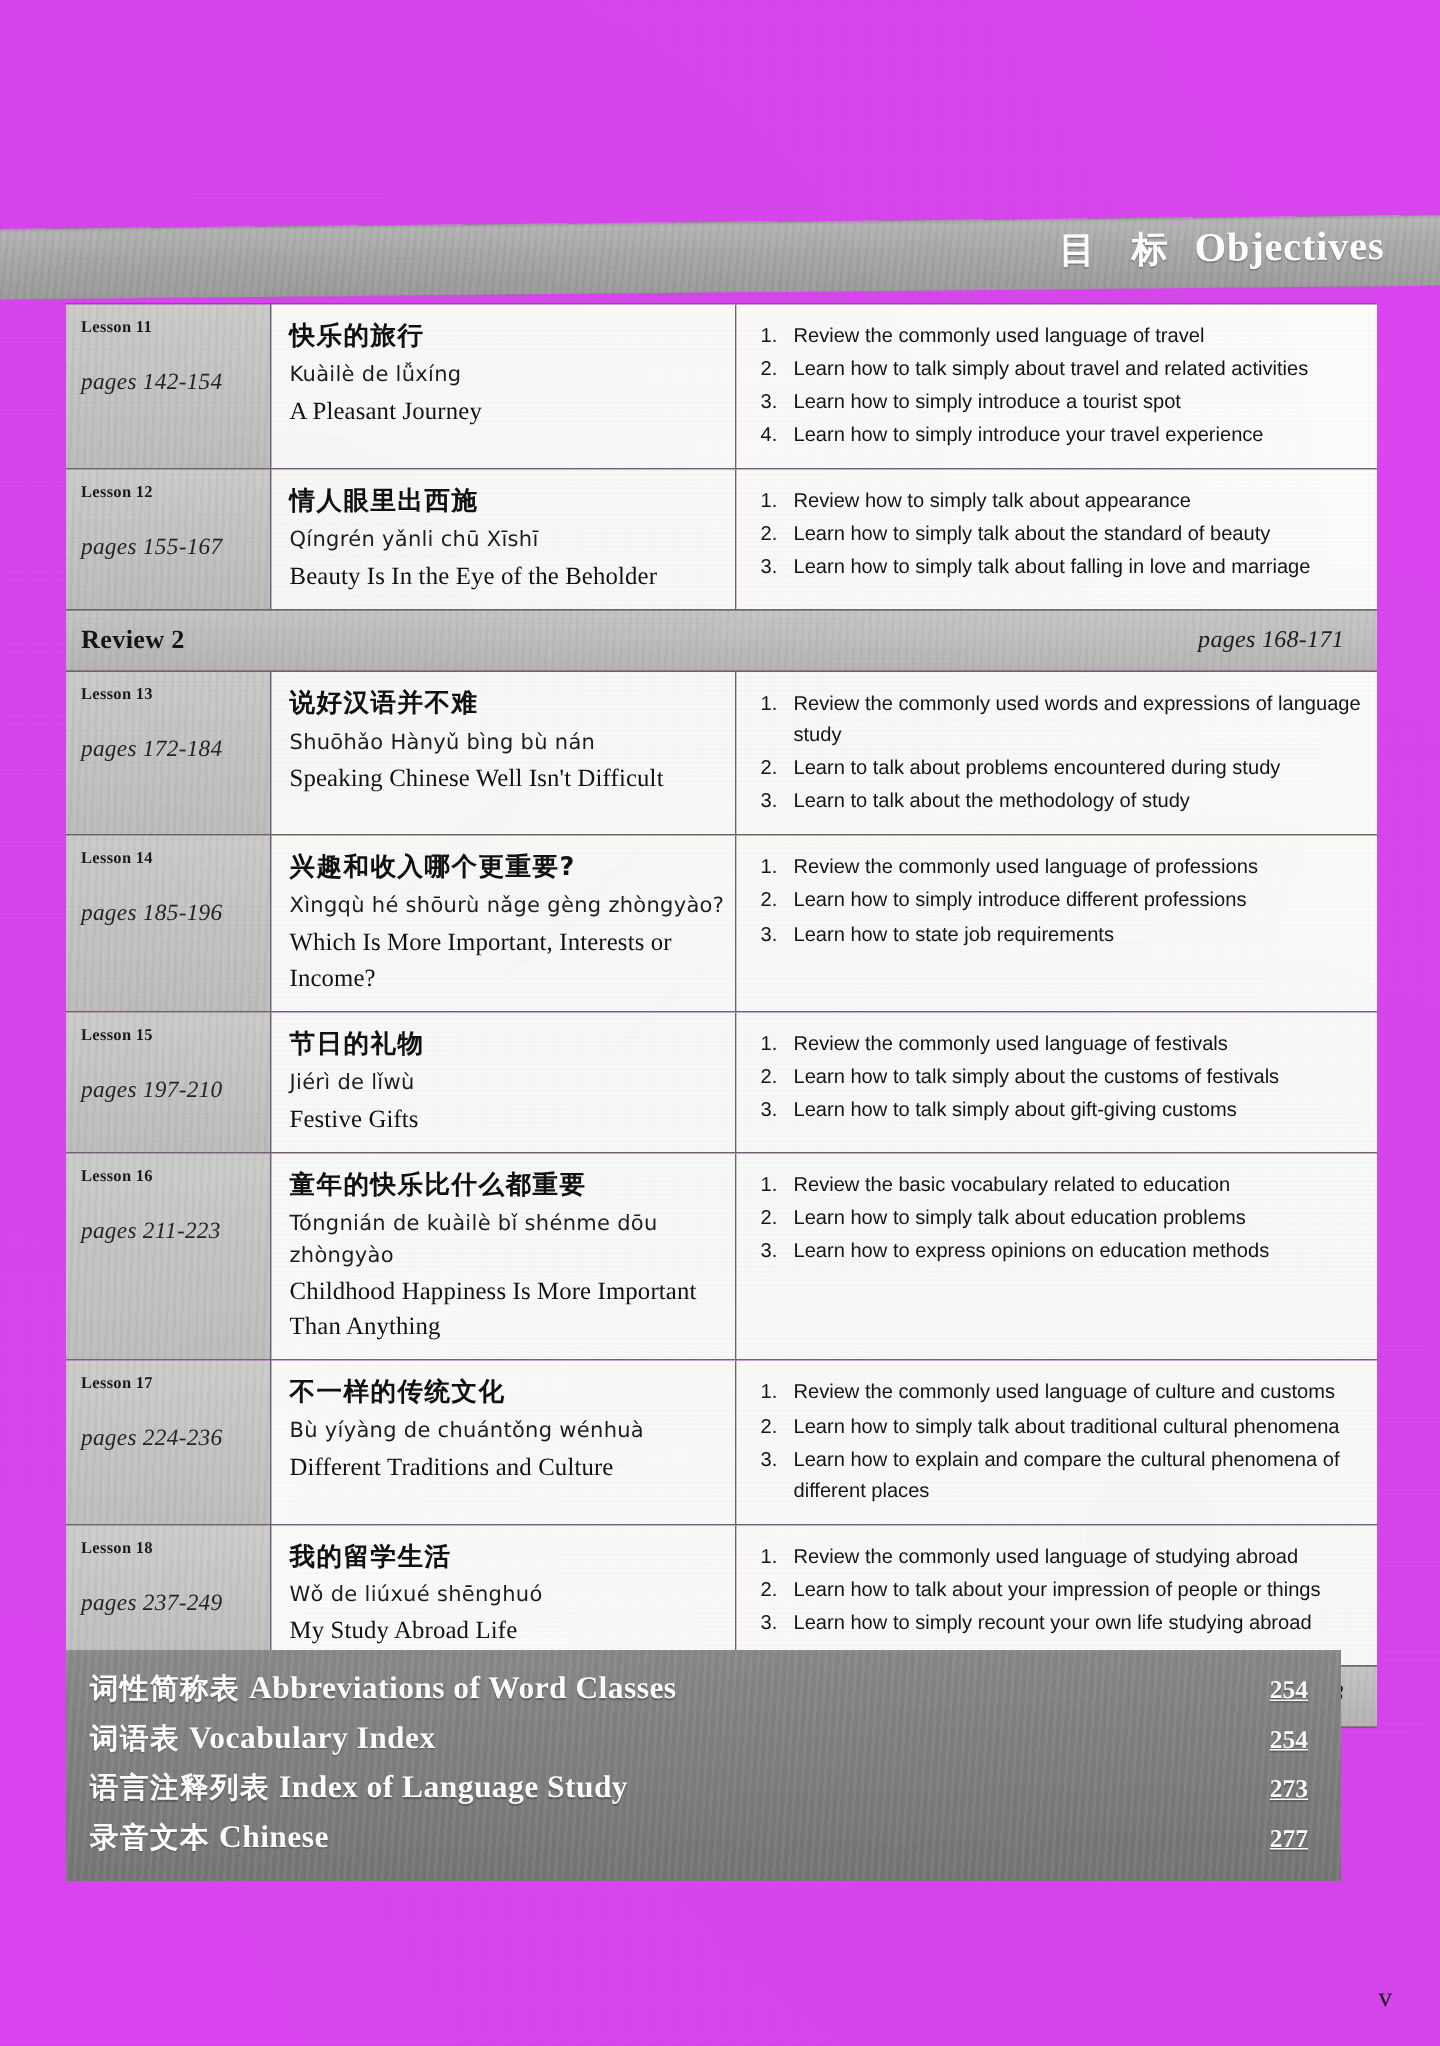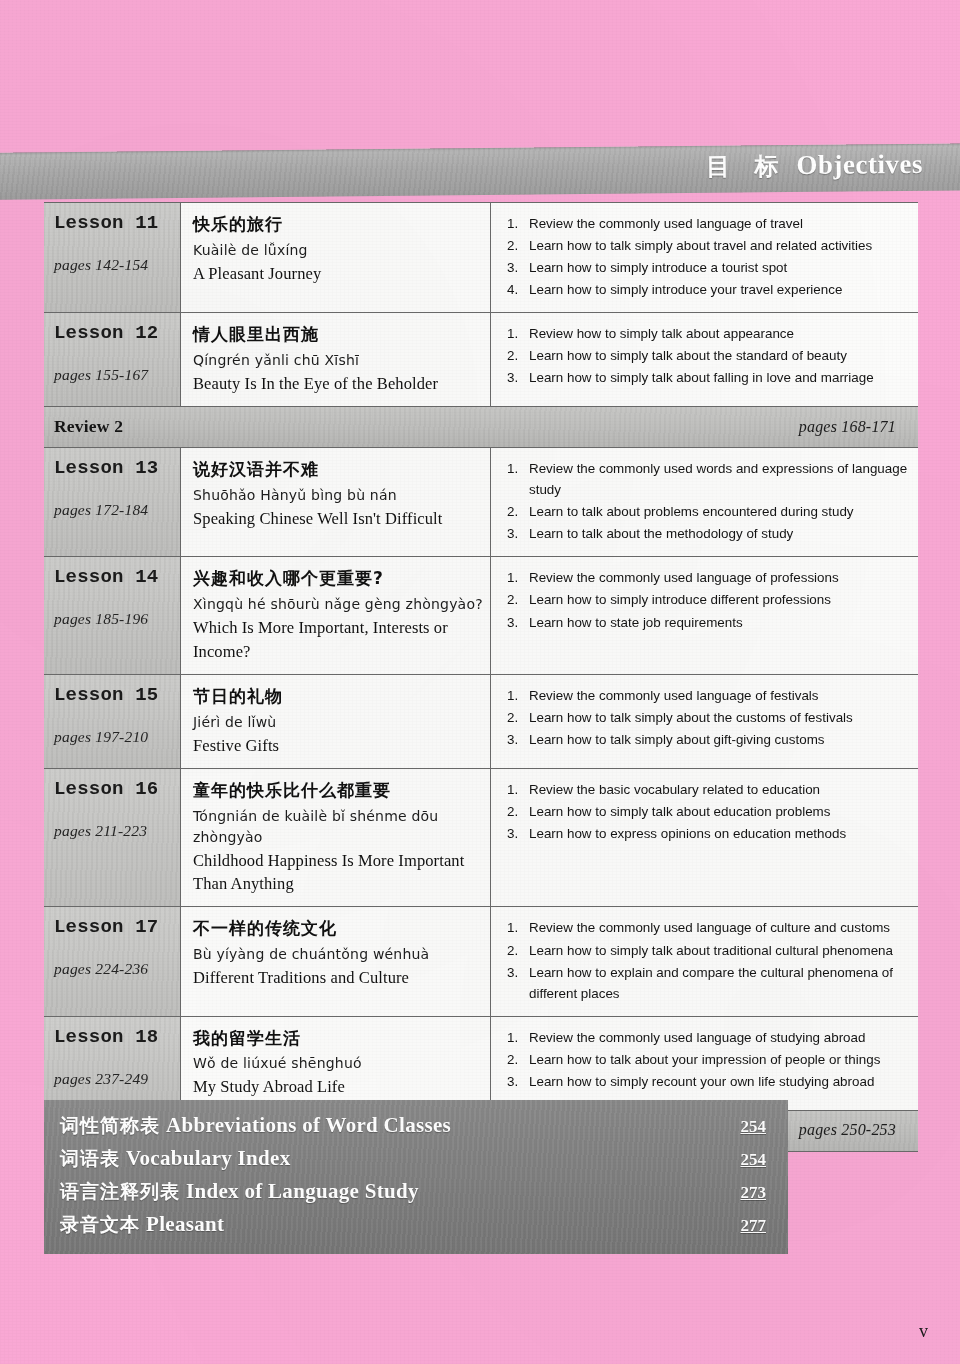--- a/index.html
+++ b/index.html
@@ -12,21 +12,21 @@
     height: 1364px;
     position: relative;
     font-family: "Liberation Serif", "DejaVu Serif", serif;
     overflow: hidden;
   }
 
   
   #page {
     position: absolute;
     inset: 0;
-    background: #f9a8d4;
+    background: #d946ef;
   }
   .grain {
     position: absolute;
     inset: 0;
     pointer-events: none;
     opacity: .55;
     background-image:
       repeating-linear-gradient(0deg, rgba(0,0,0,.020) 0 1px, rgba(255,255,255,0) 1px 3px),
       repeating-linear-gradient(90deg, rgba(0,0,0,.016) 0 1px, rgba(255,255,255,0) 1px 4px),
       radial-gradient(circle at 20% 30%, rgba(0,0,0,.035), rgba(0,0,0,0) 60%),
@@ -104,23 +104,23 @@
     border-right: 1px solid #6a6a6a;
   }
   .c-obj {
     flex: 1 1 auto;
     padding: 10px 10px 11px 14px;
     box-sizing: border-box;
     background: #fcfcfb;
   }
 
   .lesson-no {
-    font-family: Liberation Mono, monospace;
-    font-weight: 700;
-    font-size: 19px;
+    font-family: Liberation Serif, serif;
+    font-weight: 700;
+    font-size: 11px;
     color: #1b1b1b;
     letter-spacing: .2px;
   }
   .lesson-pages {
     font-family: "Liberation Serif", serif;
     font-style: italic;
     font-size: 15.5px;
     color: #242424;
     margin-top: 22px;
     letter-spacing: .2px;
@@ -202,21 +202,21 @@
     font-size: 16px;
     color: #1c1c1c;
     letter-spacing: .2px;
   }
 
   
   #index-block {
     position: absolute;
     left: 44px;
     top: 1100px;
-    width: 744px;
+    width: 850px;
     padding: 10px 22px 12px 16px;
     box-sizing: border-box;
     background:
       repeating-linear-gradient(94deg, rgba(255,255,255,.035) 0 2px, rgba(0,0,0,.03) 2px 5px),
       linear-gradient(180deg, #8c8c8c 0%, #828282 50%, #787878 100%);
   }
   .index-row {
     display: flex;
     align-items: baseline;
     justify-content: space-between;
@@ -434,21 +434,21 @@
       </div>
       <div class="index-row">
         <span class="index-label"><span class="cn">词语表</span><span class="en">Vocabulary Index</span></span>
         <span class="index-page">254</span>
       </div>
       <div class="index-row">
         <span class="index-label"><span class="cn">语言注释列表</span><span class="en">Index of Language Study</span></span>
         <span class="index-page">273</span>
       </div>
       <div class="index-row">
-        <span class="index-label"><span class="cn">录音文本</span><span class="en">Pleasant</span></span>
+        <span class="index-label"><span class="cn">录音文本</span><span class="en">Chinese</span></span>
         <span class="index-page">277</span>
       </div>
     </div>
 
   <div id="folio">v</div>
 
   <div class="grain"></div>
 </div>
 
 </body></html>

